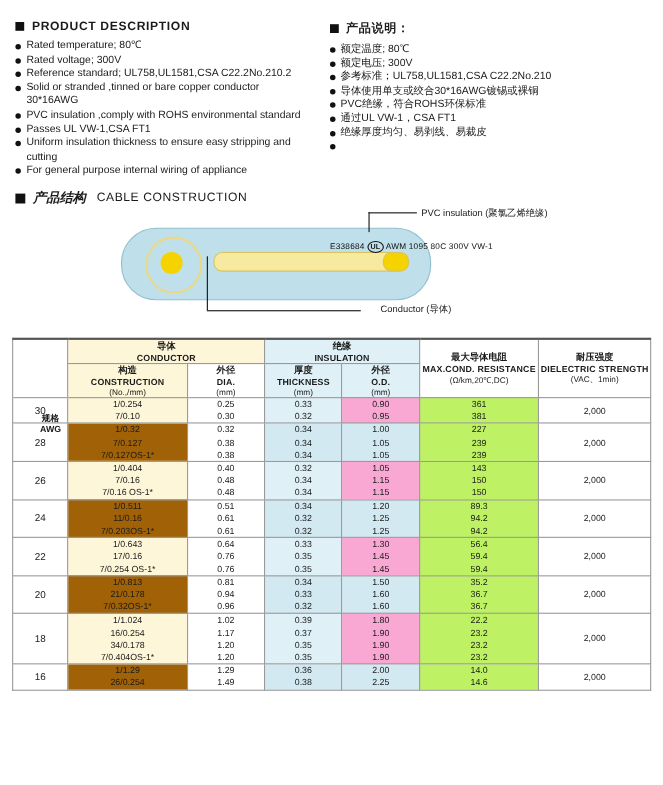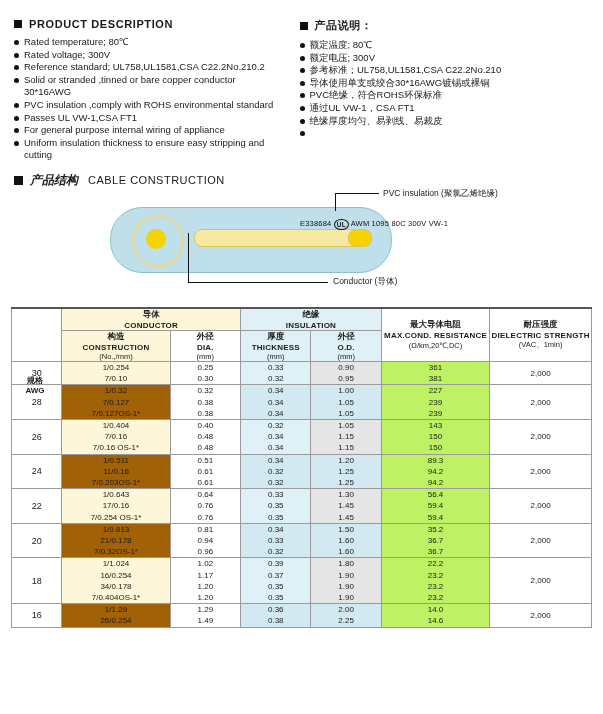--- a/index.html
+++ b/index.html
@@ -42,21 +42,21 @@
   table.spec{border-collapse:collapse;width:581px;margin:6px 11px 0 11px;font-size:8px;}
   table.spec td,table.spec th{border:1px solid #9a9a9a;text-align:center;vertical-align:middle;padding:0;}
   .hdr{background:#ffffff;font-weight:bold;}
   .hdr .cn{font-size:8.5px;display:block;}
   .hdr .en{font-size:8px;display:block;letter-spacing:.2px;}
   .hdr .unit{font-size:7.5px;display:block;font-weight:normal;}
   td.awg{width:44px;font-size:9px;}
   td.constr{width:96px;background:#fdf6d8;text-align:center;}
   td.dia{width:62px;background:#ffffff;}
   td.thk{width:62px;background:#dff0f6;}
-  td.od{width:62px;background:#e5e5e5;}
+  td.od{width:62px;background:#f9a8d4;}
   td.res{width:96px;background:#bef264;}
   td.die{width:90px;background:#ffffff;}
   .cell-lines div{line-height:11.2px;}
   .shade .constr{background:#a16207;}
   .shade .thk,.shade .od{background:#d2e9f2;}
   .h-constr{background:#fdf6d8;margin-left:40px;}
   .h-thk,.h-od{background:#dff0f6;margin-left:35px;}
 </style>
 </head>
 <body>
@@ -89,25 +89,25 @@
         <li>
             <span class="dot"></span>
             <span>PVC insulation ,comply with ROHS environmental standard</span>
           </li>
         <li>
             <span class="dot"></span>
             <span>Passes UL VW-1,CSA FT1</span>
           </li>
         <li>
             <span class="dot"></span>
+            <span>Uniform insulation thickness to ensure easy stripping and cutting</span>
+          </li>
+        <li>
+            <span class="dot"></span>
             <span>For general purpose internal wiring of appliance</span>
-          </li>
-        <li>
-            <span class="dot"></span>
-            <span>Uniform insulation thickness to ensure easy stripping and cutting</span>
           </li>
       </ul>
     </div>
     <div class="col">
       <div class="sec-title">
         <span class="sq"></span>
         <span>产品说明：</span>
       </div>
       <ul class="bullets">
         <li>
@@ -164,21 +164,21 @@
       <span class="ul-mark">UL</span>
       <span>AWM 1095 80C 300V  VW-1</span>
     </div>
 
     <div class="lead" style="left:335px;top:0px;width:1px;height:18px;"></div>
     <div class="lead" style="left:335px;top:0px;width:44px;height:1px;"></div>
     <div class="lbl" style="left:383px;top:-5px;">PVC insulation (聚氯乙烯绝缘)</div>
 
     <div class="lead" style="left:188px;top:40px;width:1px;height:49px;"></div>
     <div class="lead" style="left:188px;top:89px;width:140px;height:1px;"></div>
-    <div class="lbl" style="left:333px;top:83px;">Conductor (导体)</div>
+    <div class="lbl" style="left:346px;top:83px;">Conductor (导体)</div>
   </div>
 
   <table class="spec">
     <tbody>
         <tr>
       <td class="hdr" rowspan="2" style="border-bottom:none;border-top:2px solid #555;"></td>
       <td class="hdr h-constr" colspan="2" style="border-top:2px solid #555;">
         <span class="cn">导体</span>
         <span class="en">CONDUCTOR</span>
       </td>
@@ -525,17 +525,17 @@
             <div class="cell-lines">
               <div>14.0</div>
               <div>14.6</div>
             </div>
           </td>
           <td class="die">2,000</td>
         </tr>
       </tbody>
   </table>
 
-  <div style="position:absolute;left:13px;top:376px;width:44px;text-align:center;font-size:8px;font-weight:bold;line-height:10px;">
+  <div style="position:absolute;left:13px;top:376px;width:44px;text-align:center;font-size:8px;font-weight:bold;line-height:10px;padding-left:11px;">
     <span>规格</span><br>
     <span>AWG</span>
   </div>
 </div>
 
 </body></html>

